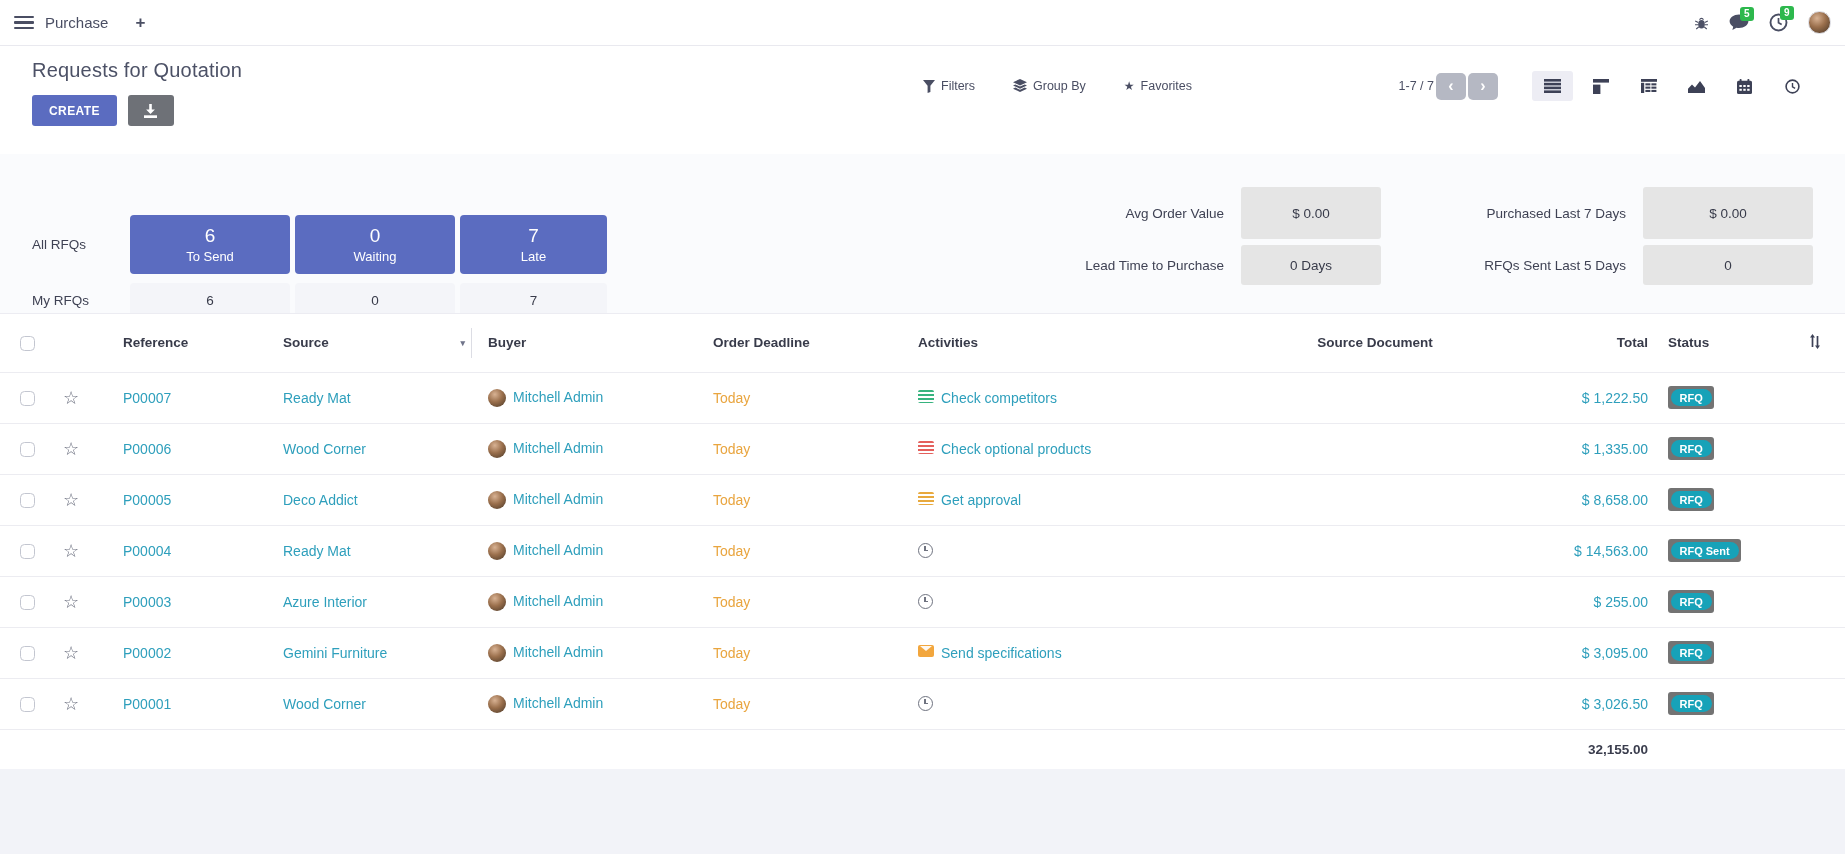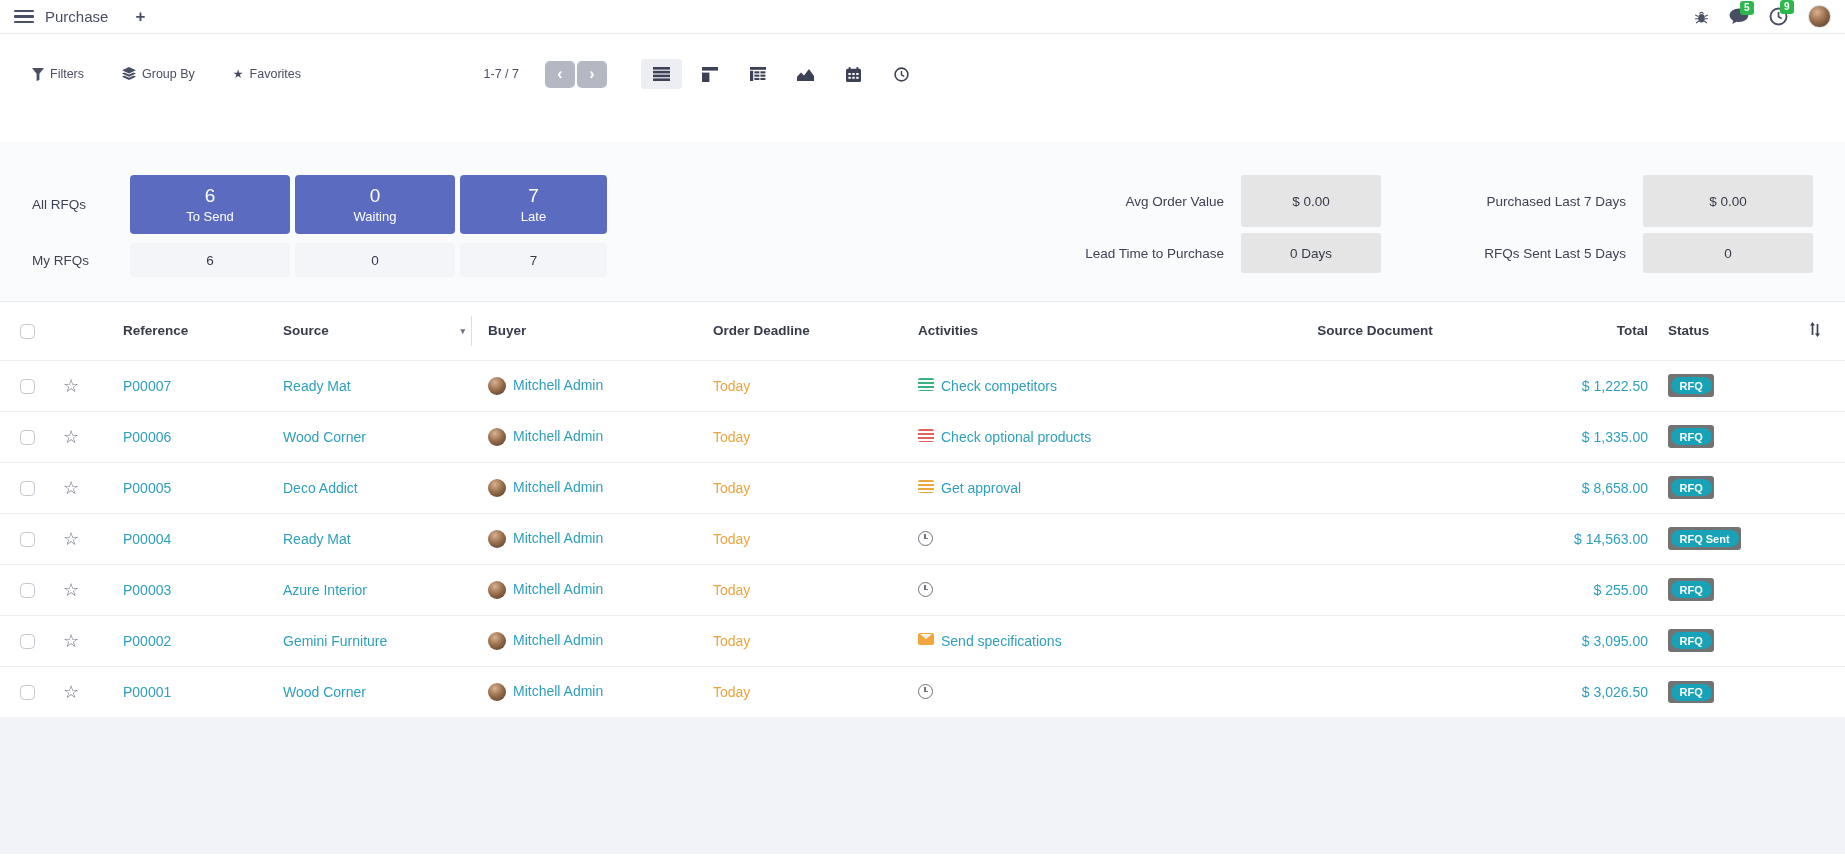--- a/index.html
+++ b/index.html
@@ -1,20 +1,20 @@
 <!DOCTYPE html>
 <html><head>
 <meta charset="utf-8">
 <style>
   * { box-sizing: border-box; margin: 0; padding: 0; }
   html,body { width:1845px; height:862px; overflow:hidden; }
   body { font-family:"Liberation Sans", sans-serif; background:#ffffff; color:#3c3f4e; display:flex; flex-direction:column; }
 
   
-  .topbar { height:34px; background:#fff; border-bottom:1px solid #e9e9ef; display:flex; align-items:center; padding:4px 14px; flex:none; }
+  .topbar { height:46px; background:#fff; border-bottom:1px solid #e9e9ef; display:flex; align-items:center; padding:4px 14px; flex:none; }
   .hamburger { width:20px; display:flex; flex-direction:column; gap:3px; cursor:pointer; }
   .hamburger span { height:2.6px; background:#4a4e63; border-radius:1px; }
   .app-name { margin-left:11px; font-size:15px; color:#4a4e63; cursor:pointer; }
   .plus { margin-left:27px; font-size:17px; font-weight:700; color:#4a4e63; cursor:pointer; }
   .topbar-right { margin-left:auto; display:flex; align-items:center; gap:20px; }
   .icon-badge-wrap { position:relative; display:flex; align-items:center; cursor:pointer; }
   .count-badge { position:absolute; top:-7px; left:11px; background:#2db84d; color:#fff; font-size:10px; font-weight:700; border-radius:3px; padding:1px 4px; line-height:1.2; }
   .avatar { width:23px; height:23px; border-radius:50%; background:radial-gradient(circle at 38% 30%, #d8b293 0%, #9a6f4c 45%, #5d4530 85%); border:1px solid #d9d9e0; cursor:pointer; }
 
   
@@ -26,29 +26,29 @@
   .btn-export { background:#6e7177; border:none; border-radius:3px; height:31px; width:46px; display:flex; align-items:center; justify-content:center; cursor:pointer; }
   .cp-right { width:890px; display:flex; flex-direction:column; }
   .search-box { position:relative; }
   .search-input { width:100%; height:30px; border:1px solid #d5d6df; border-radius:10px; padding:0 34px 0 12px; font-size:13px; color:#44485c; outline:none; font-family:inherit; }
   .search-input::placeholder { color:#c7c9d2; }
   .search-icon-wrap { position:absolute; right:9px; top:6px; cursor:pointer; }
   .cp-filter-row { margin-top:12px; display:flex; align-items:center; height:30px; }
   .cp-filter { display:flex; align-items:center; gap:6px; font-size:12.5px; color:#4a4e63; margin-right:38px; cursor:pointer; }
   .fav-star { color:#4a4e63; font-size:12px; }
   .pager { margin-left:auto; display:flex; align-items:center; }
-  .pager-text { font-size:12.5px; color:#4a4e63; margin-right:24px; }
+  .pager-text { font-size:12.5px; color:#4a4e63; margin-right:0; }
   .pager-btn { width:30px; height:27px; background:#b5b8c3; border:none; border-radius:5px; color:#fff; font-size:16px; font-weight:700; line-height:1; cursor:pointer; margin-left:2px; font-family:inherit; }
   .view-switcher { margin-left:34px; display:flex; align-items:center; gap:7px; }
   .vs-btn { width:41px; height:30px; display:flex; align-items:center; justify-content:center; background:transparent; border:none; border-radius:3px; cursor:pointer; }
   .vs-btn.active { background:#ededf4; }
 
   
   .dashboard { height:159px; background:#fafbfd; padding:33px 32px 0 32px; display:flex; justify-content:space-between; flex:none; }
-  .dash-left { display:grid; grid-template-columns:93px 160px 160px 147px; grid-template-rows:59px 34px; column-gap:5px; row-gap:9px; }
+  .dash-left { display:grid; grid-template-columns:93px 160px 160px 147px; grid-template-rows:59px 34px; column-gap:5px; row-gap:9px;margin-top:28px; }
   .dash-row-label { align-self:center; font-size:13.5px; color:#3f4254; }
   .stat-btn { background:#5b6cc0; border:none; border-radius:4px; color:#fff; display:flex; flex-direction:column; align-items:center; justify-content:center; cursor:pointer; font-family:inherit; }
   .stat-btn .v { font-size:19px; line-height:1.15; margin-bottom:3px; }
   .stat-btn .l { font-size:13px; }
   .my-box { background:#f4f5f9; border-radius:4px; display:flex; align-items:center; justify-content:center; font-size:13.5px; color:#383b4a; cursor:pointer; }
   .dash-right { display:grid; grid-template-columns:225px 140px 228px 170px; grid-template-rows:52px 40px; column-gap:17px; row-gap:6px; }
   .kpi-label { align-self:center; text-align:right; font-size:13.5px; color:#3f4254; }
   .kpi-box { background:#e5e5e5; border-radius:3px; display:flex; align-items:center; justify-content:center; font-size:13.5px; color:#383b4a; }
 
   
@@ -120,20 +120,36 @@
             <path d="M9.5 5v4.8l3.2 1.8" stroke="#4a4e63" stroke-width="1.7" fill="none"></path>
           </svg>
       </span>
       <span class="count-badge">9</span>
     </span>
     <span class="avatar"></span>
   </div>
 </div>
 
 <div class="control-panel">
+  <div class="cp-left">
+    <div class="page-title">Requests for Quotation</div>
+    <div class="cp-buttons">
+      <button class="btn-create">CREATE</button>
+      <button class="btn-export">
+        <span style="display:flex;">
+          <svg width="15" height="14" viewBox="0 0 15 14">
+              <g fill="#fff">
+                <path d="M6.2 0h2.6v5.6h3.1L7.5 10 3.1 5.6h3.1z"></path>
+                <rect x="1" y="11.3" width="13" height="2.7"></rect>
+              </g>
+            </svg>
+        </span>
+      </button>
+    </div>
+  </div>
   <div class="cp-right">
     <div class="cp-filter-row">
       <span class="cp-filter">
         <span style="display:flex;">
           <svg width="12" height="13" viewBox="0 0 12 13">
               <path d="M0 0h12L7.4 5.8v6.3L4.6 13V5.8Z" fill="#4a4e63"></path>
             </svg>
         </span>
         <span>Filters</span>
       </span>
@@ -466,18 +482,31 @@
             <span class="cell-flex">
               <span class="act-icon" data-icon="clock"></span>
               <span class="link"></span>
             </span>
           </td>
         <td></td>
         <td class="c-total link">$ 3,026.50</td>
         <td><span class="status-wrap"><span class="status-pill">RFQ</span></span></td>
         <td></td>
       </tr>
+      <tr class="footer-row">
+        <td></td>
+          <td></td>
+          <td></td>
+          <td></td>
+          <td></td>
+          <td></td>
+          <td></td>
+          <td></td>
+        <td class="c-total">32,155.00</td>
+        <td></td>
+          <td></td>
+      </tr>
     </tbody>
   </table>
 </div>
 
 <div class="filler"></div>
 <div class="bottom-strip"></div>
 
 </body></html>

